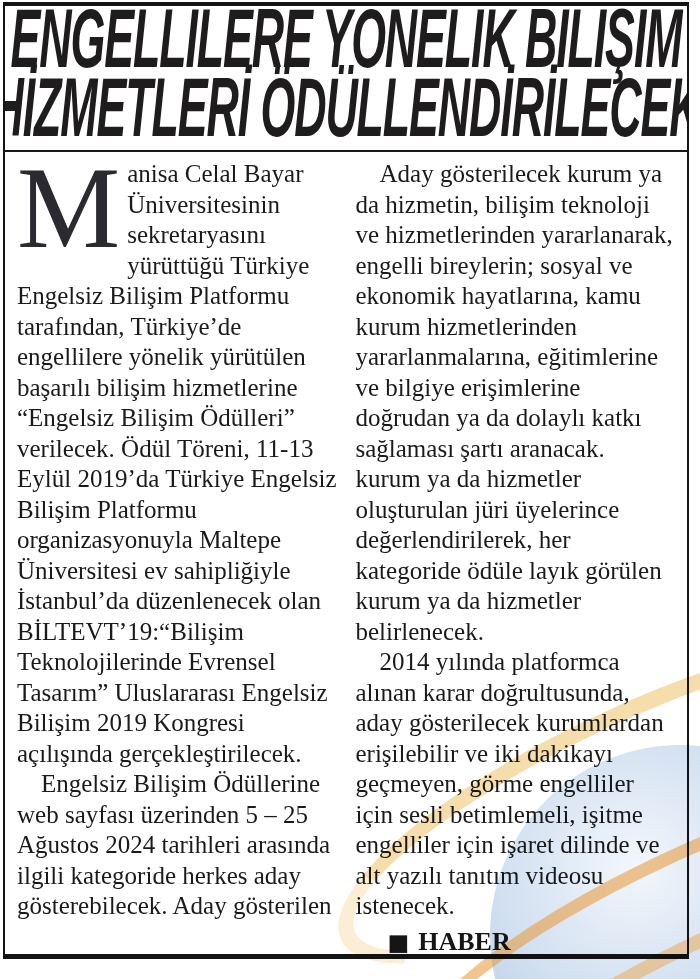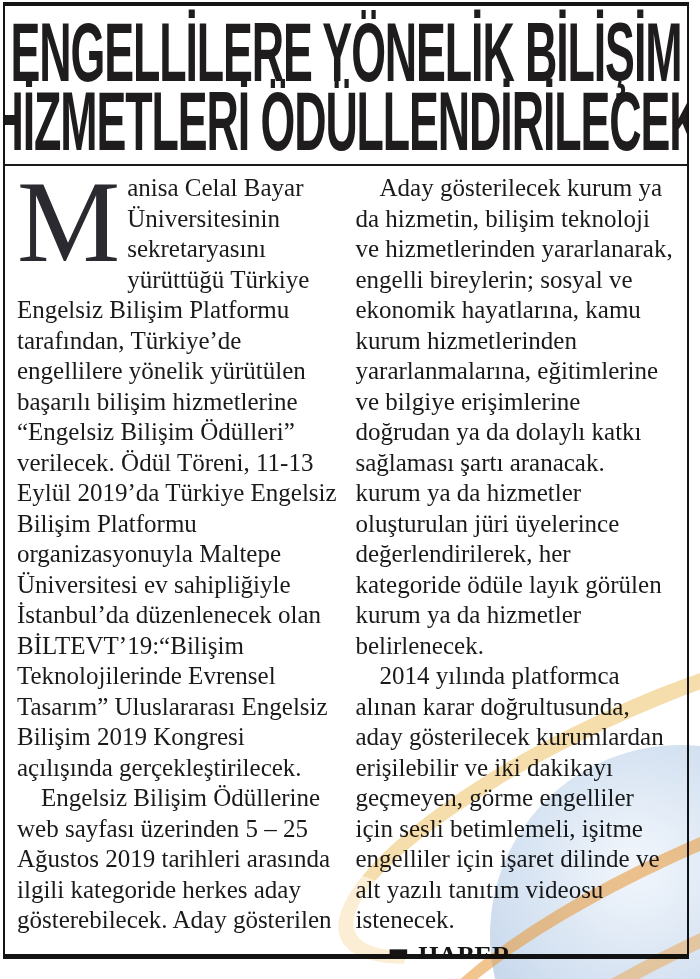--- a/index.html
+++ b/index.html
@@ -15,21 +15,21 @@
     position: absolute; left: 3px; top: 2px;
     width: 686px; height: 957px;
     box-sizing: border-box;
     border: 2px solid #141414;
     border-top-width: 4px;
     border-bottom-width: 5px;
     background: #ffffff;
     overflow: hidden;
   }
   
-  .headline { padding-top: 14px; color: #1d1d1f; }
+  .headline { color: #1d1d1f; font-style: italic; }
   .hl-line { height: 66px; display: flex; justify-content: center; align-items: center; overflow: visible; }
   .hl-line + .hl-line { margin-top: 3px; }
   .hl-line span {
     display: inline-block;
     font-family: "Liberation Sans", sans-serif;
     font-weight: bold;
     font-size: 80px;
     line-height: 66px;
     letter-spacing: -2px;
     white-space: nowrap;
@@ -104,21 +104,21 @@
         <span>HİZMETLERİ ÖDÜLLENDİRİLECEK</span>
       </div>
     </header>
 
     <div class="rule"></div>
 
     <main class="cols">
 
       <div class="col">
         <p class="para"><span class="dropcap">M</span><span>anisa Celal Bayar Üniversitesinin sekretaryasını yürüttüğü Türkiye Engelsiz Bilişim Platformu tarafından, Türkiye’de engellilere yönelik yürütülen başarılı bilişim hizmetlerine “Engelsiz Bilişim Ödülleri” verilecek. Ödül Töreni, 11-13 Eylül 2019’da Türkiye Engelsiz Bilişim Platformu organizasyonuyla Maltepe Üniversitesi ev sahipliğiyle İstanbul’da düzenlenecek olan BİLTEVT’19:“Bilişim Teknolojilerinde Evrensel Tasarım” Uluslararası Engelsiz Bilişim 2019 Kongresi açılışında gerçekleştirilecek.</span></p>
-        <p class="para indent"><span>Engelsiz Bilişim Ödüllerine web sayfası üzerinden 5 – 25 Ağustos 2019 tarihleri arasında ilgili kategoride herkes aday gösterebilecek. Aday gösterilen</span></p>
+        <p class="para indent"><span>Engelsiz Bilişim Ödüllerine web sayfası üzerinden 5 – 25 Ağustos 2024 tarihleri arasında ilgili kategoride herkes aday gösterebilecek. Aday gösterilen</span></p>
       </div>
 
       <div class="col">
         <p class="para indent"><span>Aday gösterilecek kurum ya da hizmetin, bilişim teknoloji ve hizmetlerinden yararlanarak, engelli bireylerin; sosyal ve ekonomik hayatlarına, kamu kurum hizmetlerinden yararlanmalarına, eğitimlerine ve bilgiye erişimlerine doğrudan ya da dolaylı katkı sağlaması şartı aranacak.</span></p>
         <p class="para"><span>kurum ya da hizmetler oluşturulan jüri üyelerince değerlendirilerek, her kategoride ödüle layık görülen kurum ya da hizmetler belirlenecek.</span></p>
         <p class="para indent"><span>2014 yılında platformca alınan karar doğrultusunda, aday gösterilecek kurumlardan erişilebilir ve iki dakikayı geçmeyen, görme engelliler için sesli betimlemeli, işitme engelliler için işaret dilinde ve alt yazılı tanıtım videosu istenecek.</span></p>
         <div class="byline">
           <span class="bullet">■</span><span>HABER</span><br>
           
         </div>

